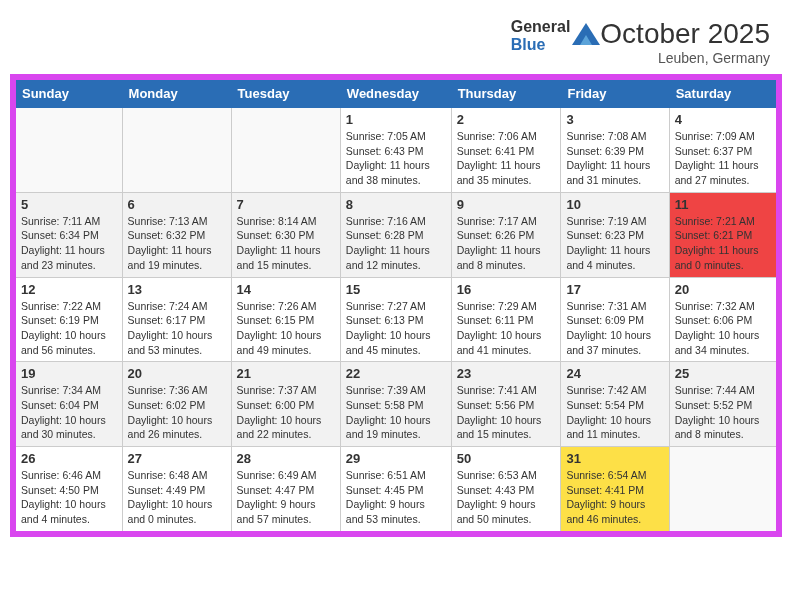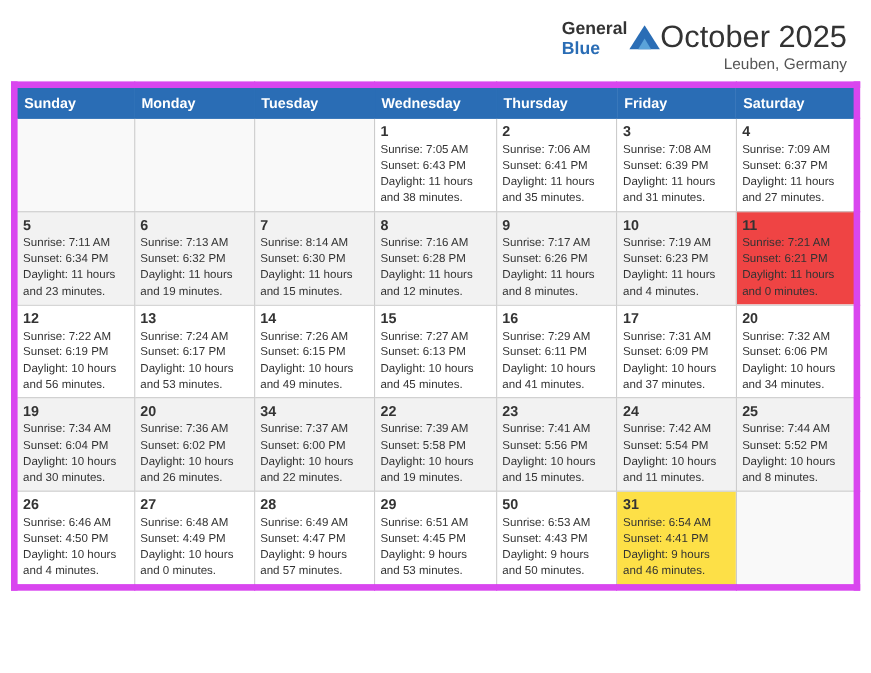--- a/index.html
+++ b/index.html
@@ -260,21 +260,21 @@
 and 30 minutes.</div>
         </td>
         <td style="background-color: rgb(242, 242, 242);">
           <div class="day-number">20</div>
           <div class="day-info" style="white-space: pre-line;">Sunrise: 7:36 AM
 Sunset: 6:02 PM
 Daylight: 10 hours
 and 26 minutes.</div>
         </td>
         <td style="background-color: rgb(242, 242, 242);">
-          <div class="day-number">34</div>
+          <div class="day-number">21</div>
           <div class="day-info" style="white-space: pre-line;">Sunrise: 7:37 AM
 Sunset: 6:00 PM
 Daylight: 10 hours
 and 22 minutes.</div>
         </td>
         <td style="background-color: rgb(242, 242, 242);">
           <div class="day-number">22</div>
           <div class="day-info" style="white-space: pre-line;">Sunrise: 7:39 AM
 Sunset: 5:58 PM
 Daylight: 10 hours

